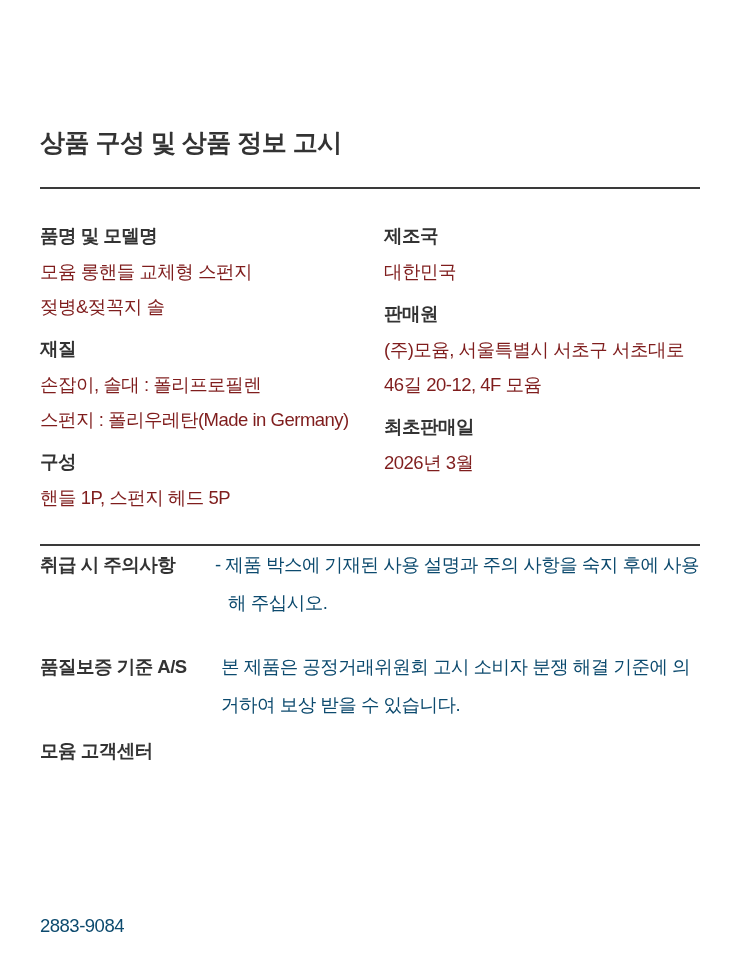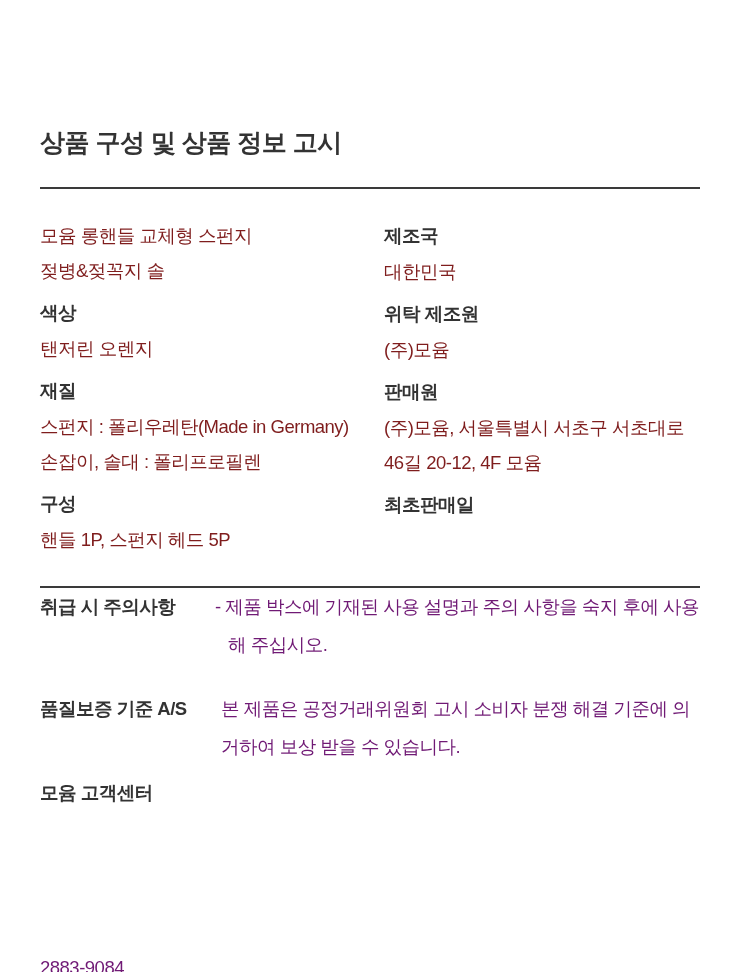--- a/index.html
+++ b/index.html
@@ -85,21 +85,21 @@
     font-weight: 700;
     color: #333333;
     line-height: 38px;
     letter-spacing: -0.5px;
   }
   .note-text {
     flex: 1 1 auto;
     min-width: 0;
     font-size: 18.5px;
     font-weight: 400;
-    color: #701a75;
+    color: #0c4a6e;
     line-height: 38px;
     letter-spacing: -0.5px;
   }
   .note-text.hanging {
     padding-left: 13px;
     text-indent: -13px;
   }
 </style>
 </head>
 <body>
@@ -108,61 +108,55 @@
 
   <h1 class="page-title">상품 구성 및 상품 정보 고시</h1>
 
   <hr class="divider">
 
   <div class="info-grid">
 
     <div class="info-col-left">
 
       <div class="info-section">
+        <div class="info-label">품명 및 모델명</div>
         <div class="info-line">모윰 롱핸들 교체형 스펀지</div>
         <div class="info-line">젖병&amp;젖꼭지 솔</div>
       </div>
 
-      <div class="info-section">
-        <div class="info-label">색상</div>
-        <div class="info-line">탠저린 오렌지</div>
-      </div>
 
       <div class="info-section">
         <div class="info-label">재질</div>
+        <div class="info-line">손잡이, 솔대 : 폴리프로필렌</div>
         <div class="info-line">스펀지 : 폴리우레탄(Made in Germany)</div>
-        <div class="info-line">손잡이, 솔대 : 폴리프로필렌</div>
       </div>
 
       <div class="info-section">
         <div class="info-label">구성</div>
         <div class="info-line">핸들 1P, 스펀지 헤드 5P</div>
       </div>
 
     </div>
 
     <div class="info-col-right">
 
       <div class="info-section">
         <div class="info-label">제조국</div>
         <div class="info-line">대한민국</div>
       </div>
 
-      <div class="info-section">
-        <div class="info-label">위탁 제조원</div>
-        <div class="info-line">(주)모윰</div>
-      </div>
 
       <div class="info-section">
         <div class="info-label">판매원</div>
         <div class="info-line">(주)모윰, 서울특별시 서초구 서초대로 46길 20-12, 4F 모윰</div>
       </div>
 
       <div class="info-section">
         <div class="info-label">최초판매일</div>
+        <div class="info-line">2026년 3월</div>
       </div>
 
     </div>
 
   </div>
 
   <hr class="divider divider-bottom">
 
   <div class="notes">
 

